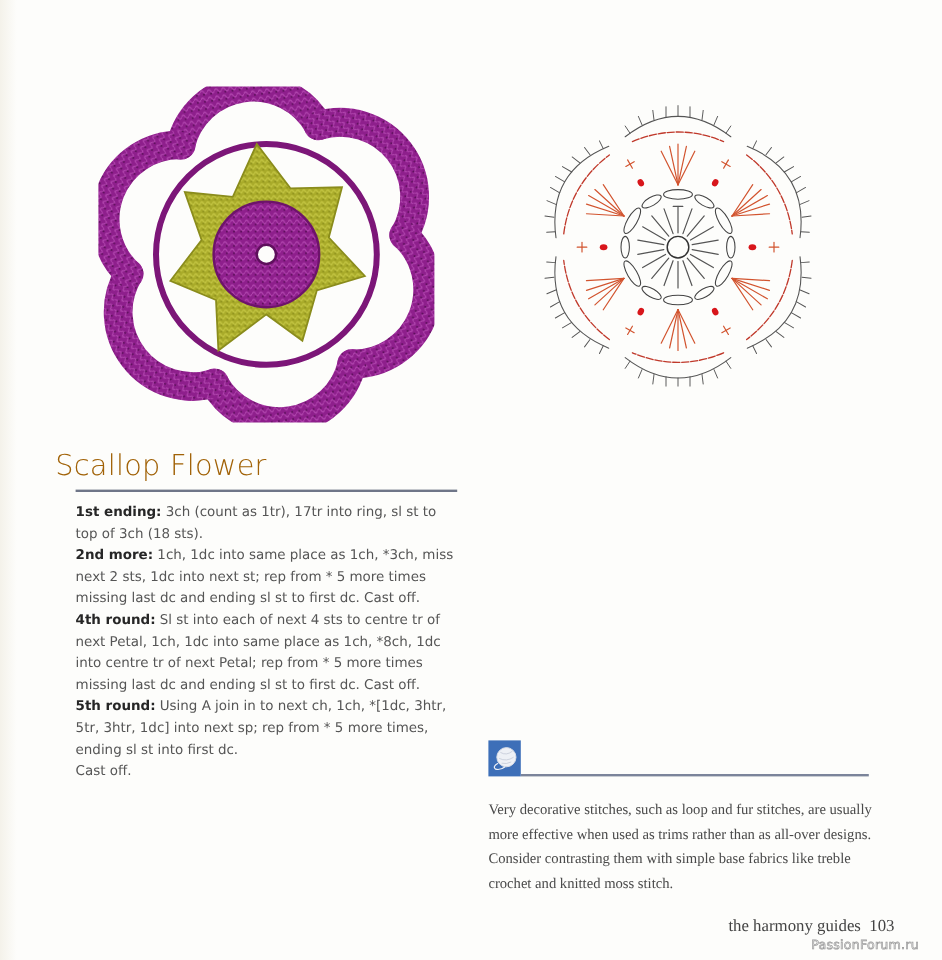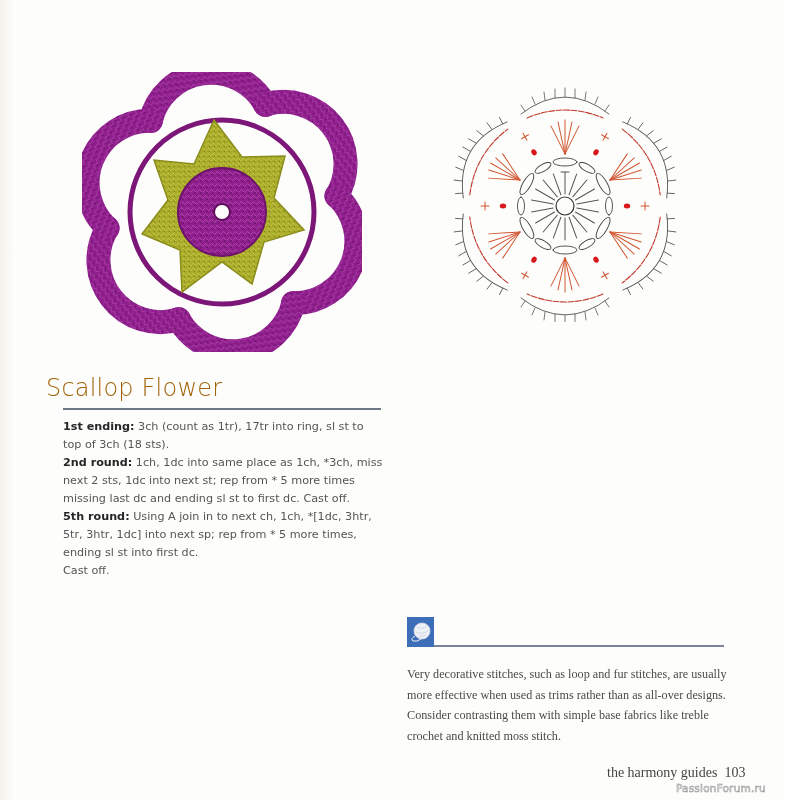--- a/index.html
+++ b/index.html
@@ -318,21 +318,22 @@
       </g>
     </g>
   </g>
 </svg>
 
 <div class="title">Scallop Flower</div>
 <div class="rule title-rule"></div>
 
 <div class="pattern">
   <p><span class="lbl">1st ending:</span><span> 3ch (count as 1tr), 17tr into ring, sl st to top of 3ch (18 sts).</span></p>
-  <p><span class="lbl">2nd round:</span><span> 1ch, 1dc into same place as 1ch, *3ch, miss next 2 sts, 1dc into next st; rep from * 5 more times missing last dc and ending sl st to first dc. Cast off.</span></p>
+  <p><span class="lbl">2nd more:</span><span> 1ch, 1dc into same place as 1ch, *3ch, miss next 2 sts, 1dc into next st; rep from * 5 more times missing last dc and ending sl st to first dc. Cast off.</span></p>
+  <p><span class="lbl">4th round:</span><span> Sl st into each of next 4 sts to centre tr of next Petal, 1ch, 1dc into same place as 1ch, *8ch, 1dc into centre tr of next Petal; rep from * 5 more times missing last dc and ending sl st to first dc. Cast off.</span></p>
   <p><span class="lbl">5th round:</span><span> Using A join in to next ch, 1ch, *[1dc, 3htr, 5tr, 3htr, 1dc] into next sp; rep from * 5 more times, ending sl st into first dc.</span></p>
   <p><span class="lbl"></span><span>Cast off.</span></p>
 </div>
 
 <div class="tip-icon">
   <svg width="27" height="30" viewBox="0 0 27 30">
     <circle cx="15" cy="14" r="8" fill="#eef1f6" stroke="#d6dbe6" stroke-width="0.8"></circle>
     <path d="M10 10 Q15 13 20 9 M9 15 Q15 18 21 14 M11 19 Q15 20 19 18" stroke="#c6ccd9" stroke-width="0.7" fill="none"></path>
     <path d="M8 19 Q3 22 6 24 Q10 25 14 22" stroke="#eef1f6" stroke-width="1" fill="none"></path>
   </svg>

